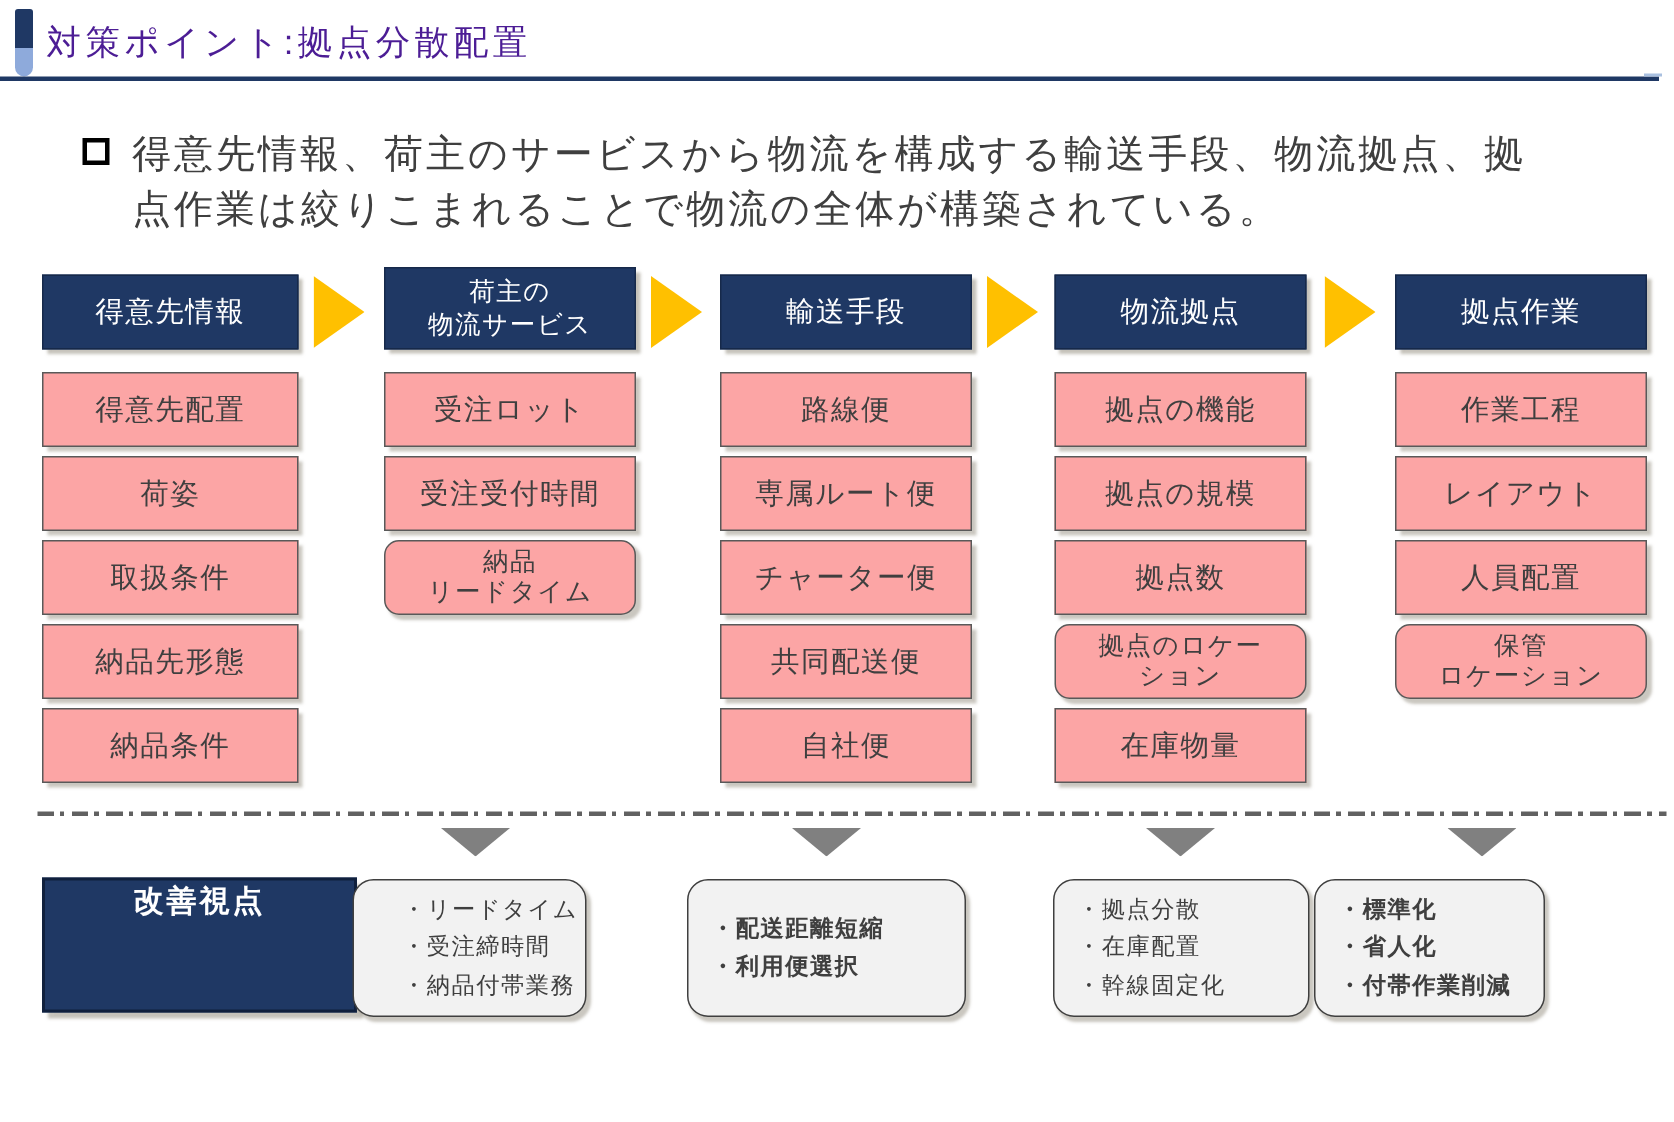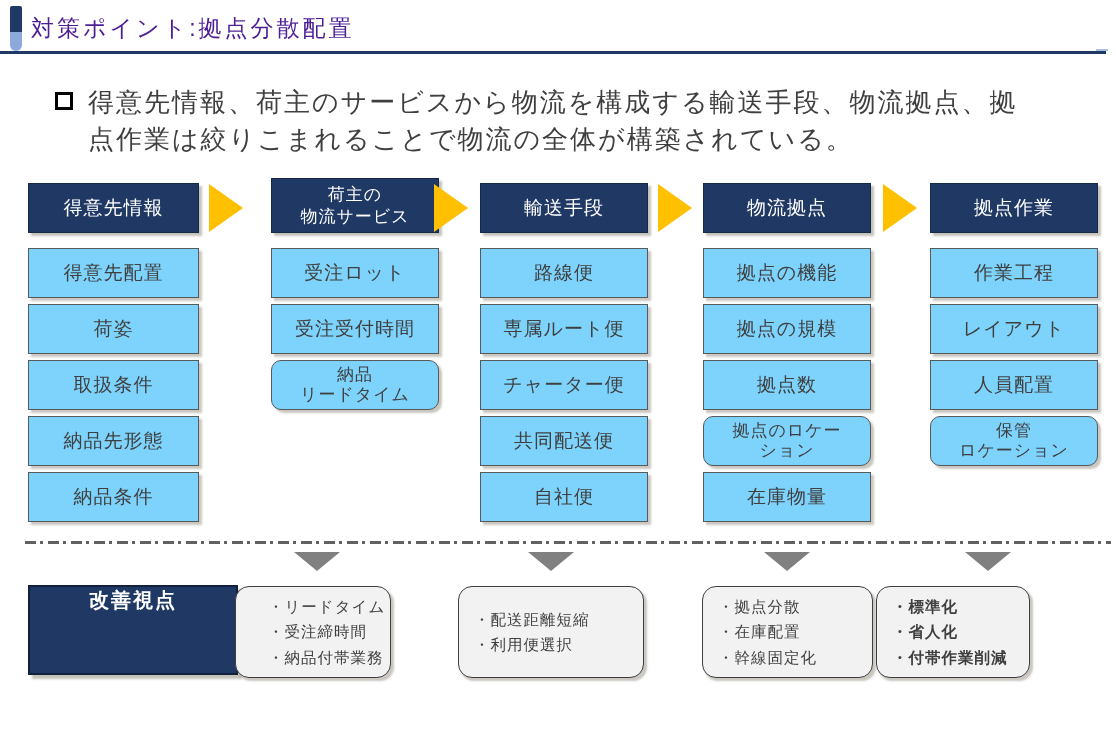--- a/index.html
+++ b/index.html
@@ -20,21 +20,21 @@
   .bullet-square { position:absolute; left:0; top:8px; width:18px; height:18px; border:3.5px solid #000; background:#fff; }
   .summary-text { position:absolute; left:33px; top:0; width:1010px; font-size:26px; letter-spacing:2px; line-height:37px; color:#3f3f3f; white-space:nowrap; }
 
   
   .col { position:absolute; top:183px; width:168px; }
   .col-header { position:relative; height:50px; background:#1F3864; border:1.8px solid #16294A;
     color:#fff; font-size:19px; letter-spacing:1px; display:flex; align-items:center; justify-content:center;
     text-align:center; white-space:pre-line; box-shadow:3px 3px 2px rgba(150,144,130,0.55); }
   .col-header.two-line { margin-top:-5px; height:55px; font-size:17px; line-height:1.25; }
   .col-items { margin-top:15px; }
-  .item-box { height:50px; margin-bottom:6px; background:#7dd3fc; border:1.5px solid #595959;
+  .item-box { height:50px; margin-bottom:6px; background:#fca5a5; border:1.5px solid #595959;
     color:#3f3f3f; font-size:19px; letter-spacing:1px; display:flex; align-items:center; justify-content:center;
     text-align:center; white-space:pre-line; box-shadow:3px 3px 2px rgba(150,144,130,0.5); }
   .item-box.two-line { font-size:17px; line-height:1.2;border-radius:10px; }
 
   
   .flow-arrow { position:absolute; top:184px; width:34px; height:48px; background:#FFC000;
     clip-path:polygon(0 0, 100% 50%, 0 100%); filter:drop-shadow(3px 3px 1px rgba(150,144,130,0.55)); }
 
   
   .divider { position:absolute; left:25px; top:541px; width:1086px; height:3px;
@@ -79,21 +79,21 @@
     <div class="col-header">得意先情報</div>
     <div class="col-items">
           <div class="item-box">得意先配置</div>
           <div class="item-box">荷姿</div>
           <div class="item-box">取扱条件</div>
           <div class="item-box">納品先形態</div>
           <div class="item-box">納品条件</div>
         </div>
   </div>
 
-  <div class="col" style="left: 256px; width: 168px; margin-left: 15px;">
+  <div class="col" style="left: 256px; width: 168px;">
     <div class="col-header two-line">荷主の
 物流サービス</div>
     <div class="col-items">
           <div class="item-box">受注ロット</div>
           <div class="item-box">受注受付時間</div>
           <div class="item-box two-line">納品
 リードタイム</div>
         </div>
   </div>
 
@@ -151,21 +151,21 @@
   <div class="kaizen-box">
     <span>改善視点</span>
   </div>
   <div id="imp-boxes">
   <div class="imp-box" style="left: 235px; width: 156px; padding-left: 32px;">
         <div>・リードタイム</div>
         <div>・受注締時間</div>
         <div>・納品付帯業務</div>
       </div>
 
-  <div class="imp-box" style="left: 458px; width: 186px;">
+  <div class="imp-box" style="left: 458px; width: 186px; font-weight: bold;">
         <div>・配送距離短縮</div>
         <div>・利用便選択</div>
       </div>
 
   <div class="imp-box" style="left: 702px; width: 171px;">
         <div>・拠点分散</div>
         <div>・在庫配置</div>
         <div>・幹線固定化</div>
       </div>
 

